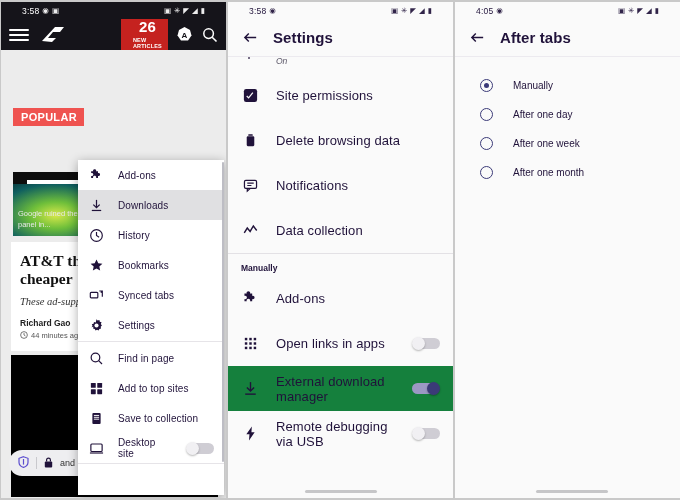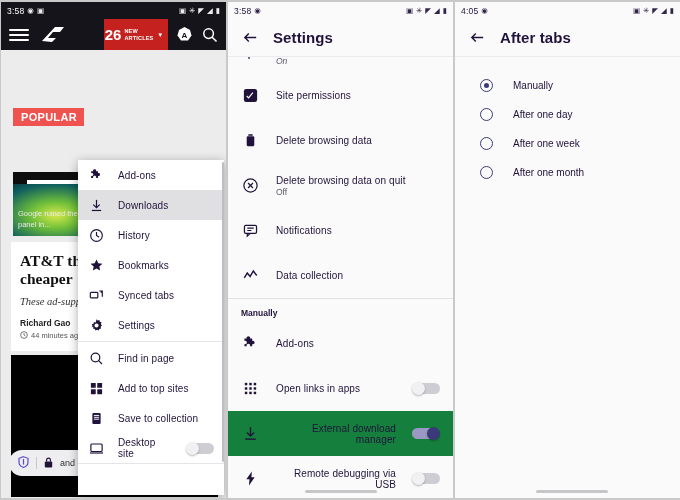--- a/index.html
+++ b/index.html
@@ -23,21 +23,21 @@
     background: #fafafa;
     overflow: hidden;
     flex: 0 0 225px;
   }
 
   
   .statusbar {
     height: 17px;
     display: flex; align-items: center;
     justify-content: space-between;
-    padding: 0 6px;
+    padding: 0 21px;
     font-size: 8.5px;
     color: #20123a;
     background: #fafafa;
   }
   .statusbar.dark { background: #15141a; color: #fff; }
   .sb-left { display: flex; align-items: center; gap: 3px; }
   .sb-right { display: flex; align-items: center; gap: 3px; }
   .sb-glyph { font-size: 7.5px; line-height: 1; opacity: .92; }
   .sb-time { font-size: 8.5px; letter-spacing: .2px; }
 
@@ -71,22 +71,23 @@
   }
   .bt-hamburger { width: 20px; display:flex; flex-direction:column; gap:3px; cursor:pointer; }
   .bt-hamburger i { display:block; height:2px; background:#fff; border-radius:1px; }
   .bt-logo { margin-left: 10px; width: 28px; height: 20px; display:flex; align-items:center; justify-content:center;}
   .bt-spacer { flex: 1; }
   .badge {
     background: #c5221f;
     color: #fff;
     height: 31px;
     display: flex; align-items: center;
-    padding: 0 6px 0 1px;
+    padding: 0 6px 0 12px;
     gap: 3px;
+    flex-direction: column;
   }
   .badge .num { font-size: 15px; font-weight: bold; line-height: 1; }
   .badge .lbl { font-size: 5.5px; font-weight: bold; line-height: 1.15; letter-spacing:.2px;}
   .badge .caret { font-size: 7px; margin-left: 2px; }
   .bt-icons { display: flex; align-items: center; gap: 9px; padding-left: 8px; }
   .bt-icon { color: #fff; display:flex; align-items:center; cursor:pointer; }
 
   .content-area { position: relative; height: 448px; background: #ececec; overflow: hidden; }
   .popular-wrap { position:absolute; left:12px; top:57px; right:10px; }
   .popular-tag {
@@ -180,21 +181,21 @@
   
   .slist { height: 441px; overflow: hidden; background:#fafafa; position:relative; }
   .srow {
     display:flex; align-items:center; gap:16px;
     padding: 0 13px; height: 45px;
     cursor:pointer;
   }
   .srow.sel { background:#15803d; }
   .srow .s-ico { width:19px; height:19px; flex:0 0 19px; display:flex; align-items:center; justify-content:center; color:#20123a;}
   .srow .s-txt { display:flex; flex-direction:column; justify-content:center; gap:1px;}
-  .srow .s-lb { font-size:10px; color:#20123a; letter-spacing:.1px;text-align:right;}
+  .srow .s-lb { font-size:13px; color:#20123a; letter-spacing:.1px;}
   .srow .s-sub { font-size:8.5px; color:#5b5768; }
   .srow .toggle { margin-left:auto; }
   .sgroup {
     border-top:1px solid #e3e1e5;
     padding: 9px 13px 3px;
     font-size:8.5px; font-weight:bold; color:#20123a;
   }
   .clip-top { height:16px; overflow:hidden; position:relative; }
   .clip-top .s-sub-float { position:absolute; left:48px; top:-1px; font-size:8.5px; color:#5b5768;font-style:italic;}
   .clip-top .s-ico-float { position:absolute; left:13px; top:-6px; color:#20123a; }
@@ -514,32 +515,20 @@
           <svg width="17" height="17" viewBox="0 0 18 18" fill="#20123a">
               <rect x="5" y="4.6" width="8" height="10.4" rx="1.2"></rect>
               <rect x="6.6" y="2.4" width="4.8" height="1.6" rx=".6"></rect>
             </svg>
         </span>
         <span class="s-txt">
             <span class="s-lb">Delete browsing data</span>
           </span>
       </div>
 
-      <div class="srow">
-        <span class="s-ico">
-          <svg width="17" height="17" viewBox="0 0 18 18" fill="none" stroke="#20123a" stroke-width="1.3">
-              <circle cx="9" cy="9" r="7"></circle>
-              <path d="M6.4 6.4l5.2 5.2M11.6 6.4l-5.2 5.2"></path>
-            </svg>
-        </span>
-        <span class="s-txt">
-          <span class="s-lb">Delete browsing data on quit</span>
-          <span class="s-sub">Off</span>
-        </span>
-      </div>
 
       <div class="srow">
         <span class="s-ico">
           <svg width="17" height="17" viewBox="0 0 18 18" fill="none" stroke="#20123a" stroke-width="1.3">
               <rect x="2.6" y="3.6" width="12.8" height="8.4" rx="1.4"></rect>
               <path d="M5.6 12v3l3.2-3"></path>
               <path d="M5.6 6.6h6.8M5.6 9h4.4"></path>
             </svg>
         </span>
         <span class="s-txt">

